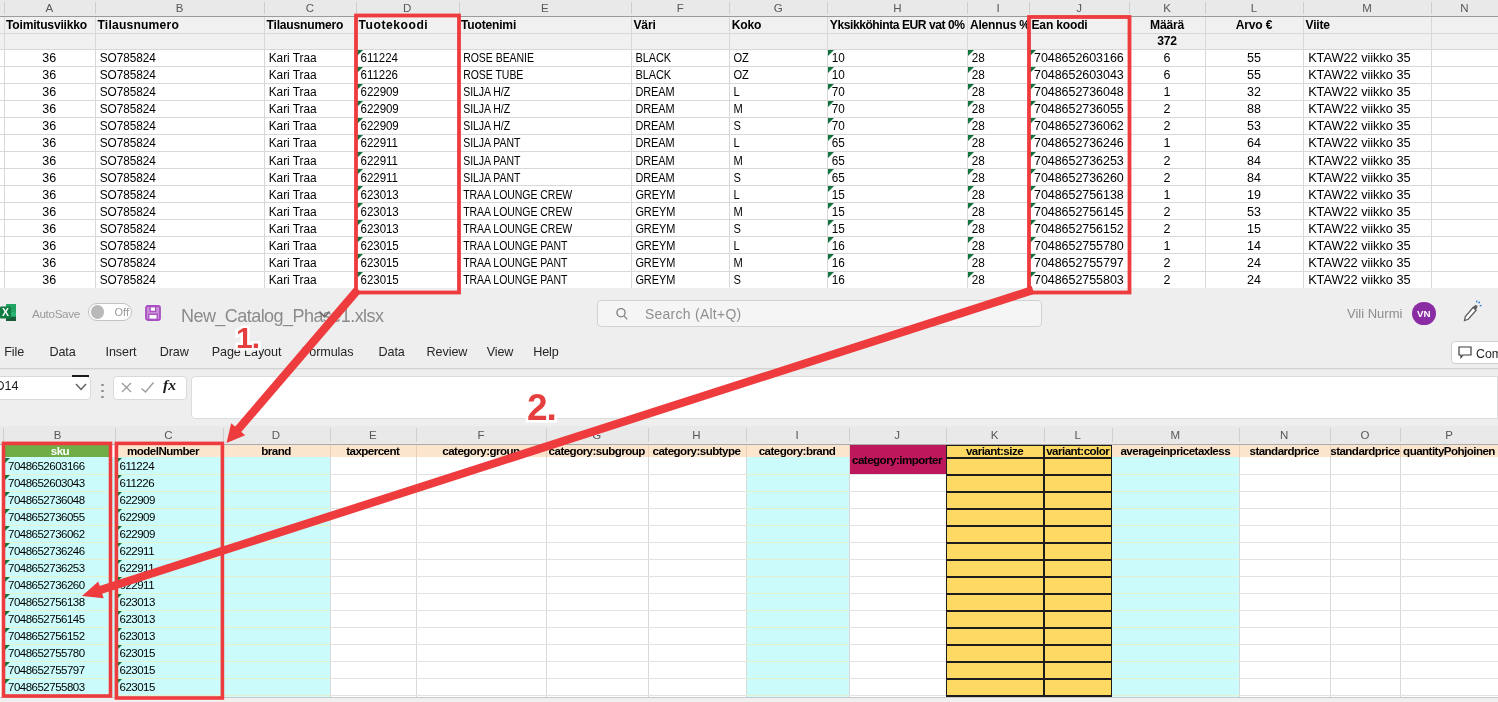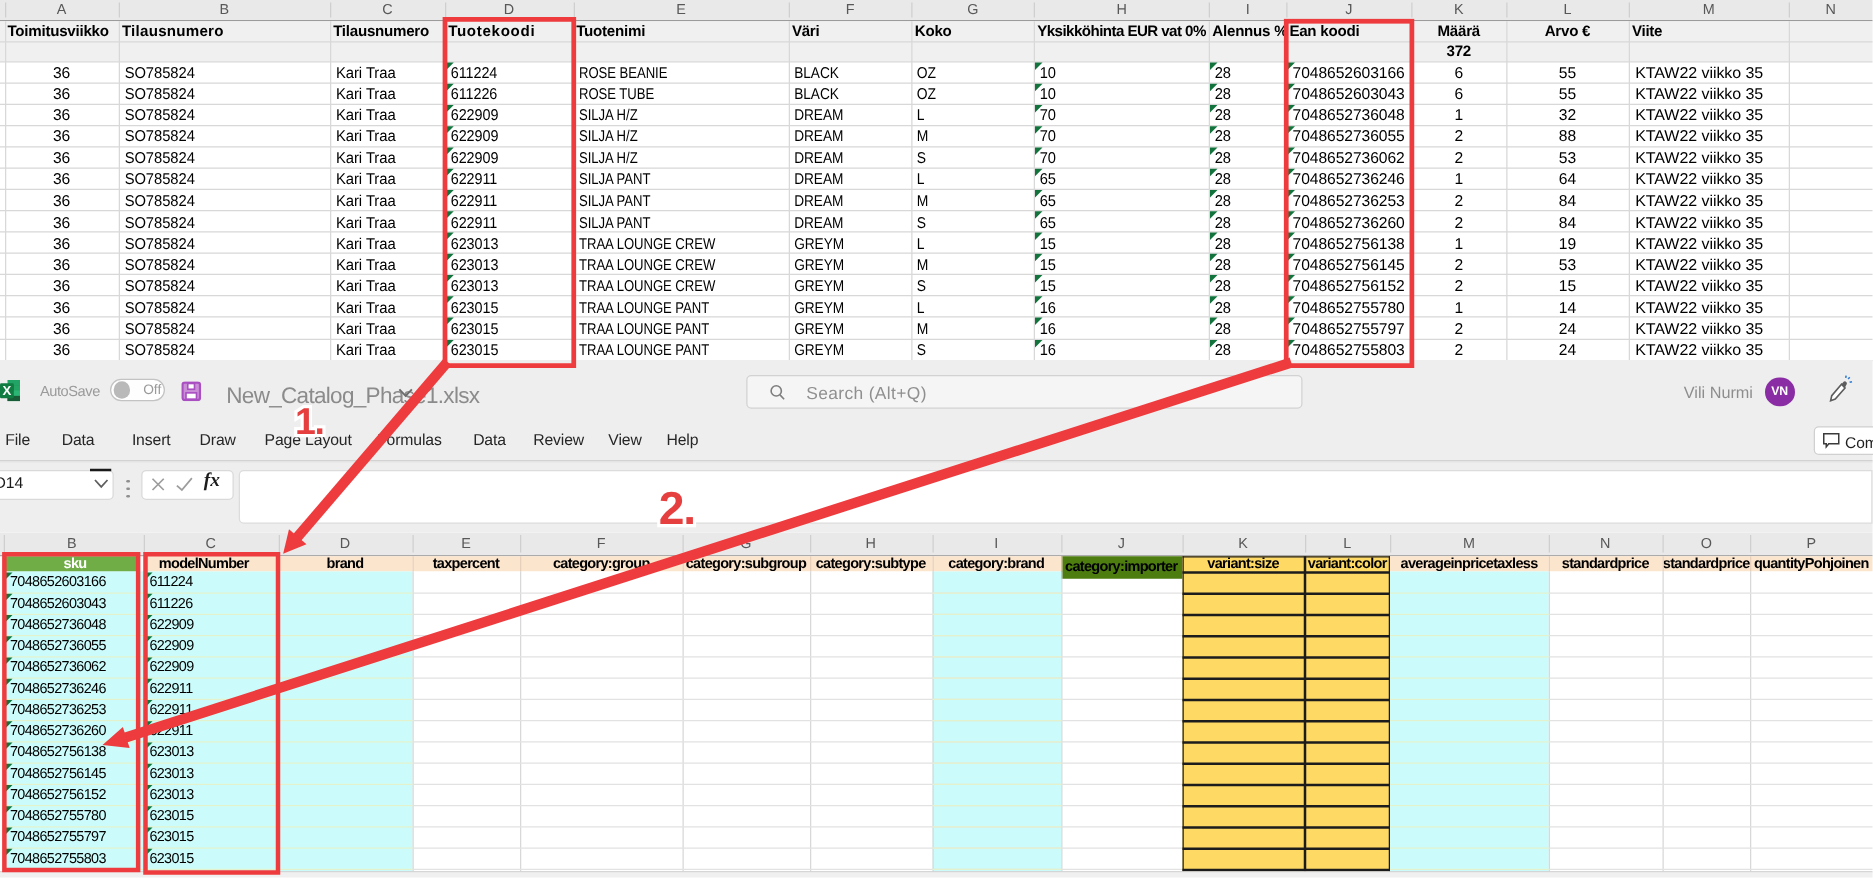--- a/index.html
+++ b/index.html
@@ -447,21 +447,21 @@
 <div class="let" style="left:1400px;top:1px;width:98px;height:16px">P</div>
 <div class="vline" style="left:1400.0px;top:2px;height:14px;background:#cfcfcf"></div>
 <div class="cell bs-h tc" style="left:3px;top:19.1px;width:109px;height:12.3px;background:#70ad47;color:#fff;padding-left:5px;">sku</div>
 <div class="cell bs-h tc" style="left:114.5px;top:19.1px;width:108.0px;height:12.3px;background:#fbe5cd;color:#000;padding-right:11px;">modelNumber</div>
 <div class="cell bs-h tc" style="left:222.5px;top:19.1px;width:107.0px;height:12.3px;background:#fbe5cd;color:#000;">brand</div>
 <div class="cell bs-h tc" style="left:329.5px;top:19.1px;width:86.5px;height:12.3px;background:#fbe5cd;color:#000;">taxpercent</div>
 <div class="cell bs-h tc" style="left:416px;top:19.1px;width:130px;height:12.3px;background:#fbe5cd;color:#000;">category:group</div>
 <div class="cell bs-h tc" style="left:546px;top:19.1px;width:101.5px;height:12.3px;background:#fbe5cd;color:#000;">category:subgroup</div>
 <div class="cell bs-h tc" style="left:647.5px;top:19.1px;width:98.0px;height:12.3px;background:#fbe5cd;color:#000;">category:subtype</div>
 <div class="cell bs-h tc" style="left:745.5px;top:19.1px;width:103.0px;height:12.3px;background:#fbe5cd;color:#000;">category:brand</div>
-<div class="cell bs-h tc" style="left:848.5px;top:19.1px;width:97.0px;height:18px;background:#4d7c0f;color:#000;">category:importer</div>
+<div class="cell bs-h tc" style="left:848.5px;top:19.1px;width:97.0px;height:30px;background:#be185d;color:#000;">category:importer</div>
 <div class="cell bs-h tc" style="left:945.5px;top:19.1px;width:98.0px;height:12.3px;background:#fed964;color:#000;">variant:size</div>
 <div class="cell bs-h tc" style="left:1043.5px;top:19.1px;width:68.5px;height:12.3px;background:#fed964;color:#000;">variant:color</div>
 <div class="cell bs-h tc" style="left:1112px;top:19.1px;width:126.5px;height:12.3px;background:#fbe5cd;color:#000;">averageinpricetaxless</div>
 <div class="cell bs-h tc" style="left:1238.5px;top:19.1px;width:91.5px;height:12.3px;background:#fbe5cd;color:#000;">standardprice</div>
 <div class="cell bs-h tc" style="left:1330px;top:19.1px;width:70px;height:12.3px;background:#fbe5cd;color:#000;">standardprice</div>
 <div class="cell bs-h tc" style="left:1400px;top:19.1px;width:98px;height:12.3px;background:#fbe5cd;color:#000;">quantityPohjoinen</div>
 <div class="vline" style="left:222.5px;top:19.1px;height:12.3px;background:#e8cfbc"></div>
 <div class="vline" style="left:329.5px;top:19.1px;height:12.3px;background:#e8cfbc"></div>
 <div class="vline" style="left:416.0px;top:19.1px;height:12.3px;background:#e8cfbc"></div>
 <div class="vline" style="left:546.0px;top:19.1px;height:12.3px;background:#e8cfbc"></div>

